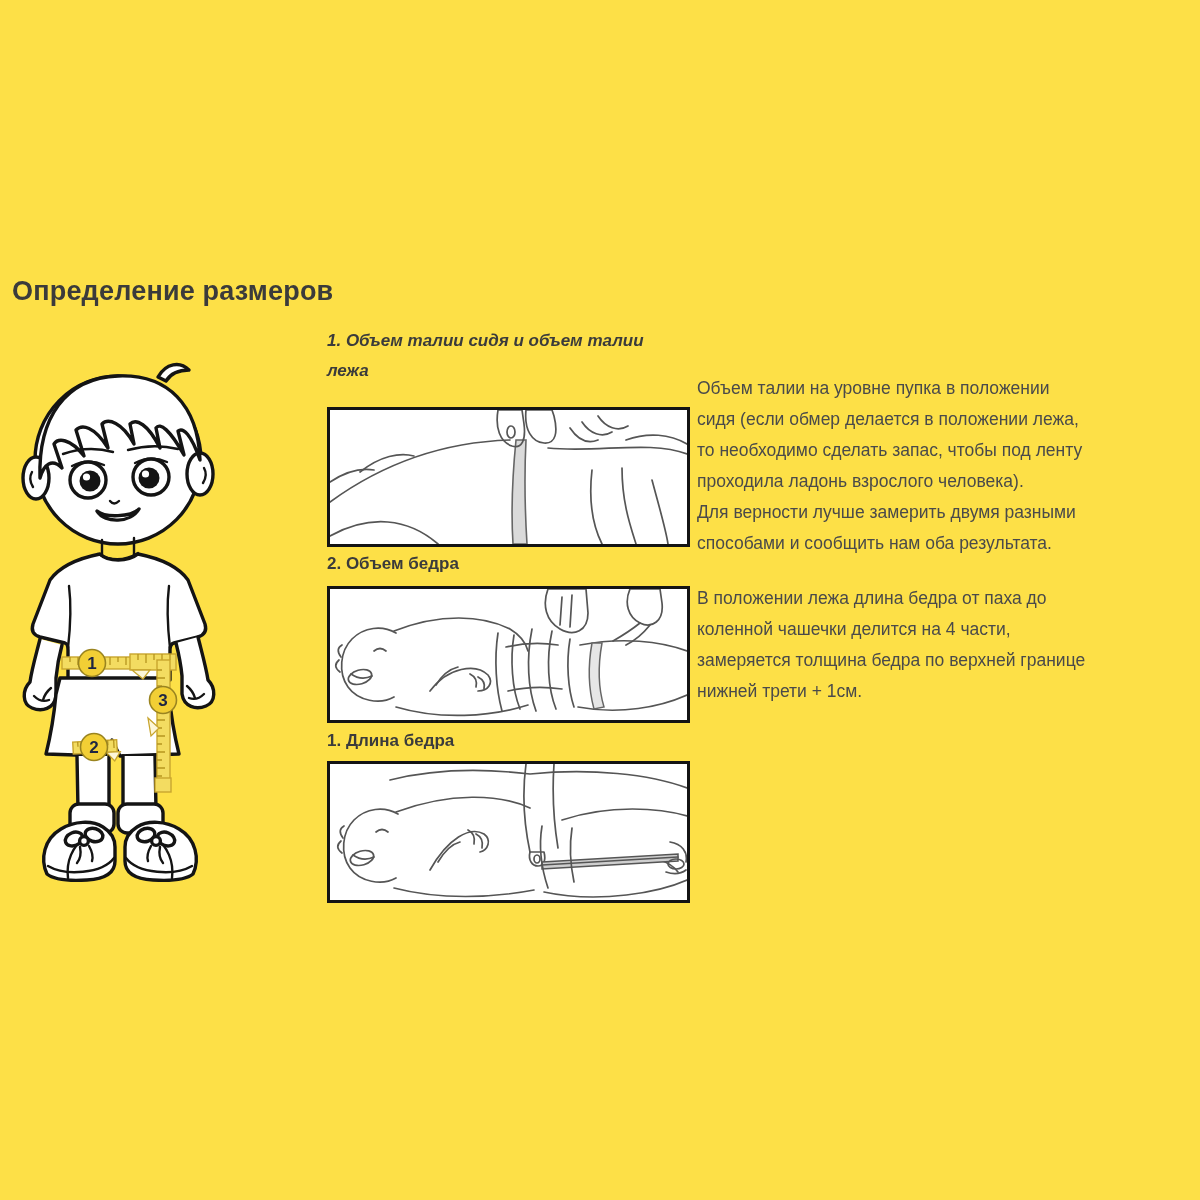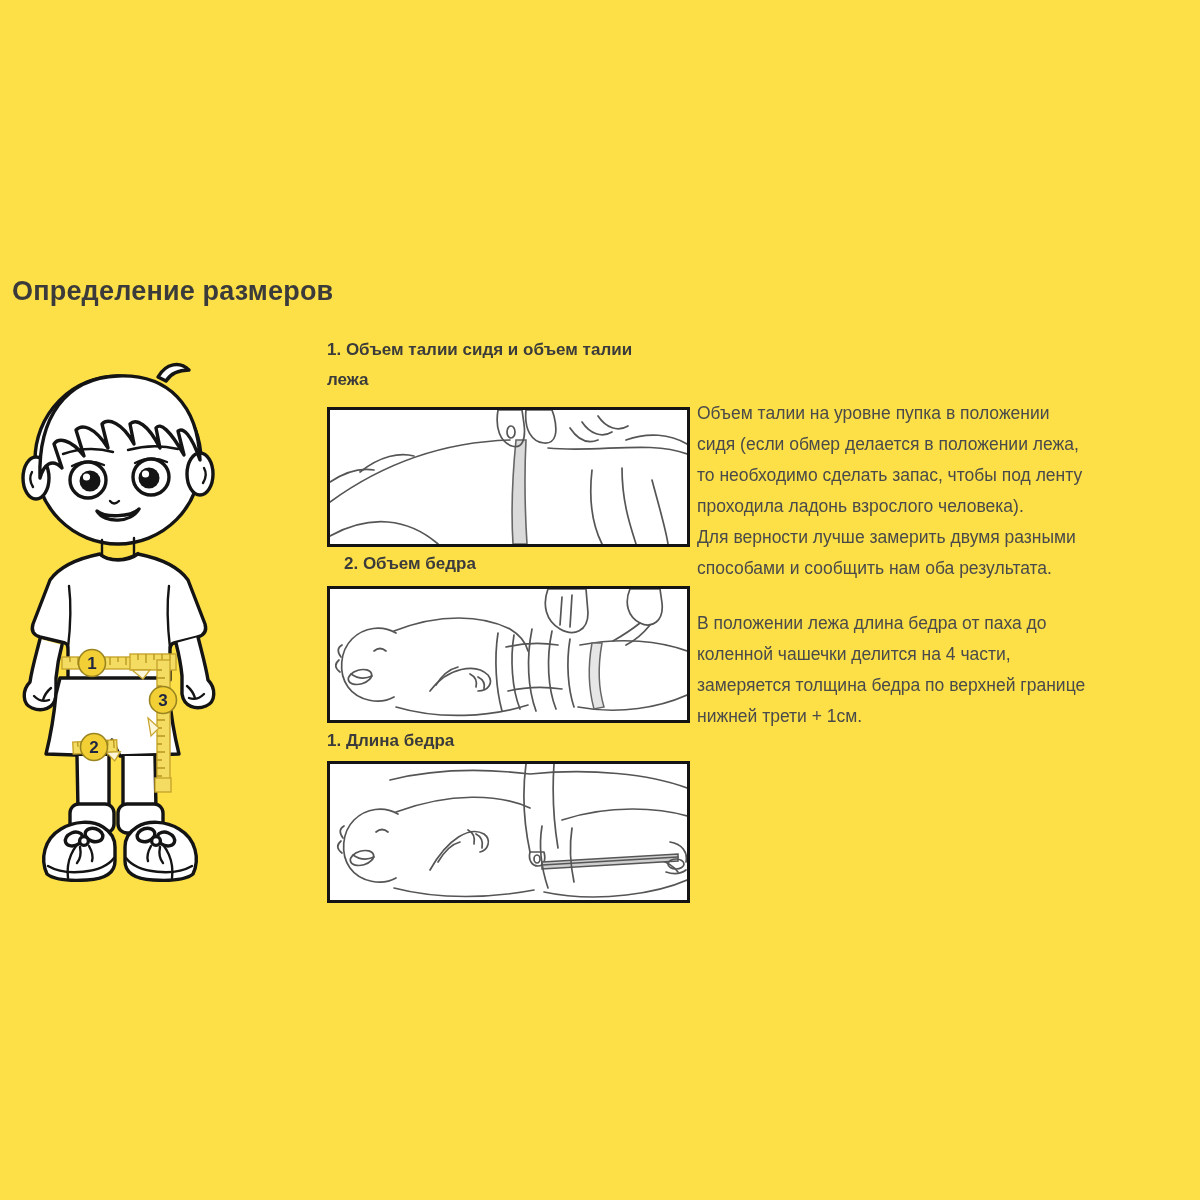--- a/index.html
+++ b/index.html
@@ -12,34 +12,34 @@
     position:absolute; left:12px; top:276px;
     font-size:27px; font-weight:700; color:#3b3b3b; letter-spacing:0.2px;
     white-space:pre-line;
   }
   .boy-figure { position:absolute; left:10px; top:360px; width:320px; height:550px; }
   .section-heading {
     position:absolute; left:327px; width:350px;
     font-size:17px; font-weight:700; color:#3b3b3b;
     line-height:30px; white-space:pre-line;
   }
-  .h1 { top:335px; }
-  .h2 { top:549px;margin-left:17px; }
+  .h1 { top:326px;font-style:italic; }
+  .h2 { top:549px; }
   .h3 { top:726px; }
   .illu-box {
     position:absolute; left:327px; width:363px;
     border:3px solid #141414; background:#ffffff;
   }
   .box1 { top:407px; height:140px; }
   .box2 { top:586px; height:137px; }
   .box3 { top:761px; height:142px; }
   .illu-box svg { display:block; width:100%; height:100%; }
   .section-body {
     position:absolute; left:697px; width:480px;
-    font-size:17.5px; color:#4a4a4a; line-height:31px; white-space:pre-line;margin-top:25px;
+    font-size:17.5px; color:#4a4a4a; line-height:31px; white-space:pre-line;
   }
   .b1 { top:373px; }
   .b2 { top:583px; }
   .b3 { top:773px; }
   .line-art { stroke:#555; stroke-width:1.7; fill:none; stroke-linecap:round; stroke-linejoin:round; }
   .boy-line { stroke:#141414; stroke-width:3.4; fill:#ffffff; stroke-linecap:round; stroke-linejoin:round; }
   .boy-detail { stroke:#141414; stroke-width:2.4; fill:none; stroke-linecap:round; }
   .marker-num { font:700 17px "Liberation Sans", sans-serif; fill:#1d2542; }
 </style>
 </head>

